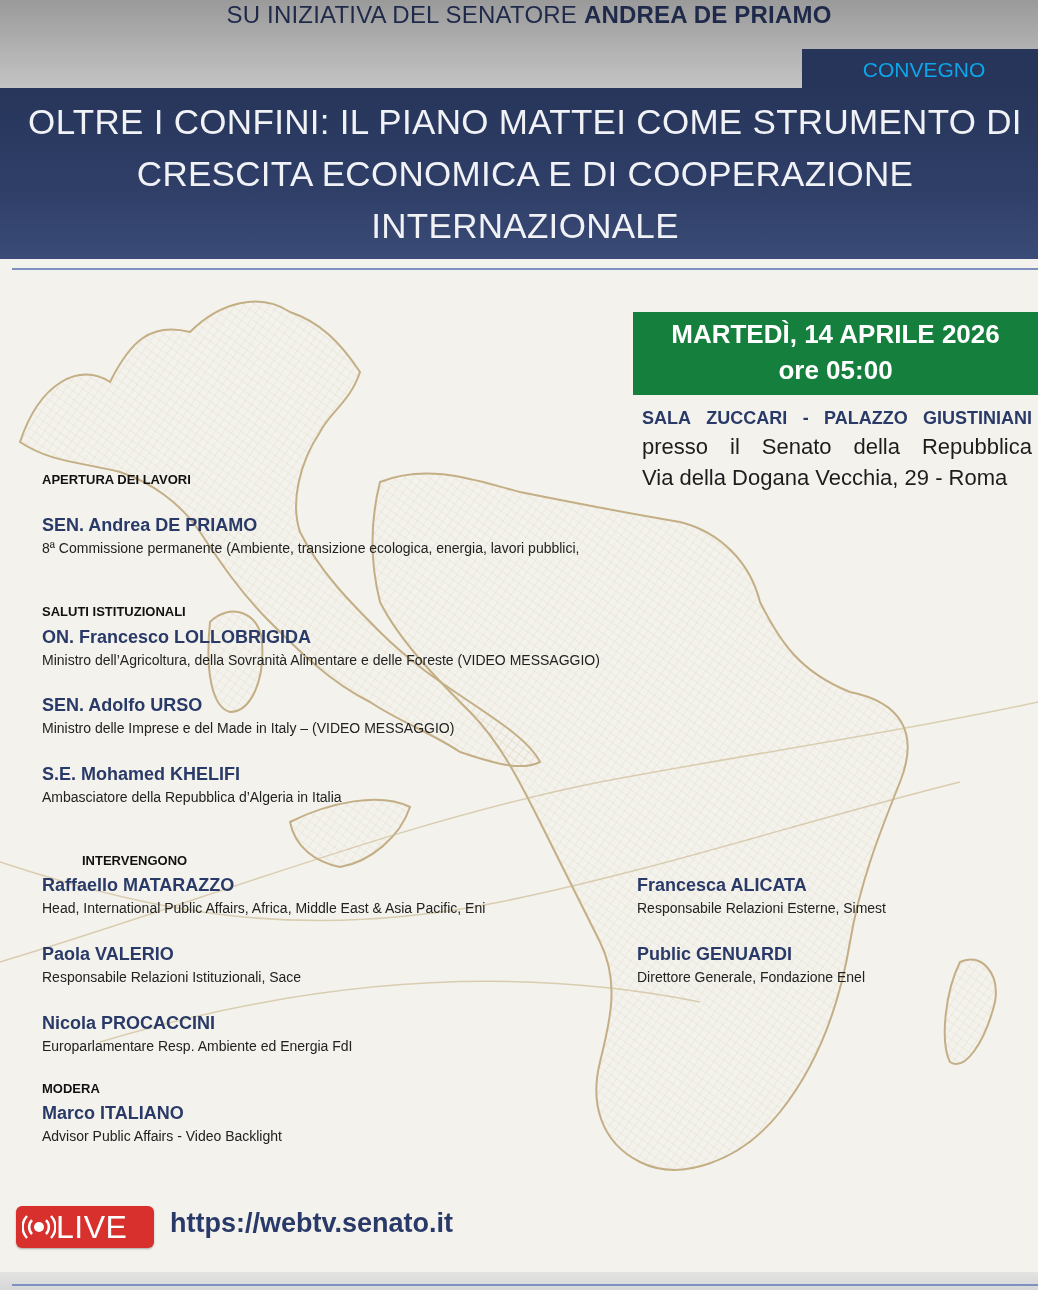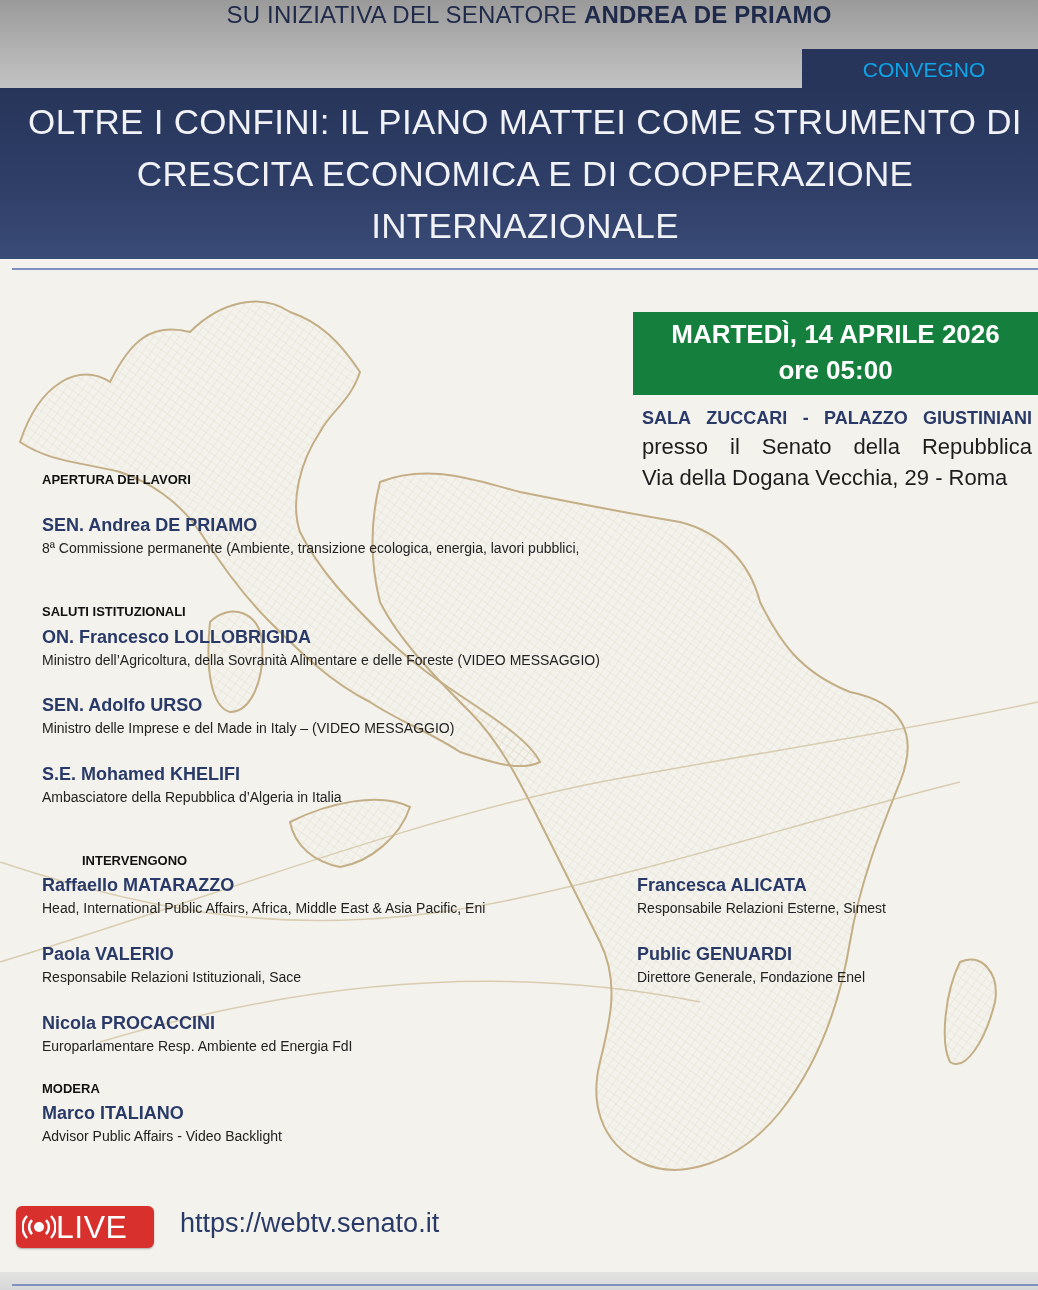--- a/index.html
+++ b/index.html
@@ -55,21 +55,21 @@
   .speaker { position:absolute; }
   .speaker .name { color:#2a3a68; font-weight:700; font-size:18px; line-height:24px; }
   .speaker .role { color:#222; font-size:14px; line-height:22px; }
   .live {
     position:absolute; left:16px; top:1206px; width:138px; height:42px;
     background:#d8302c; border-radius:6px; display:flex; align-items:center;
     padding-left:6px; box-sizing:border-box; box-shadow:0 1px 2px rgba(0,0,0,.3);
   }
   .live span.txt { color:#fff; font-weight:400; font-size:32px; letter-spacing:0.5px; }
   .url {
-    position:absolute; left:180px; top:1208px; font-size:27px; color:#2a3a68;
+    position:absolute; left:170px; top:1208px; font-size:27px; color:#2a3a68;font-weight:bold;
   }
   .bottom-band {
     position:absolute; left:0; top:1272px; width:1038px; height:18px;
     background:linear-gradient(180deg,#e3e3e1,#d6d7d8);
   }
 </style>
 </head>
 <body>
 
 <div class="topband"></div>

